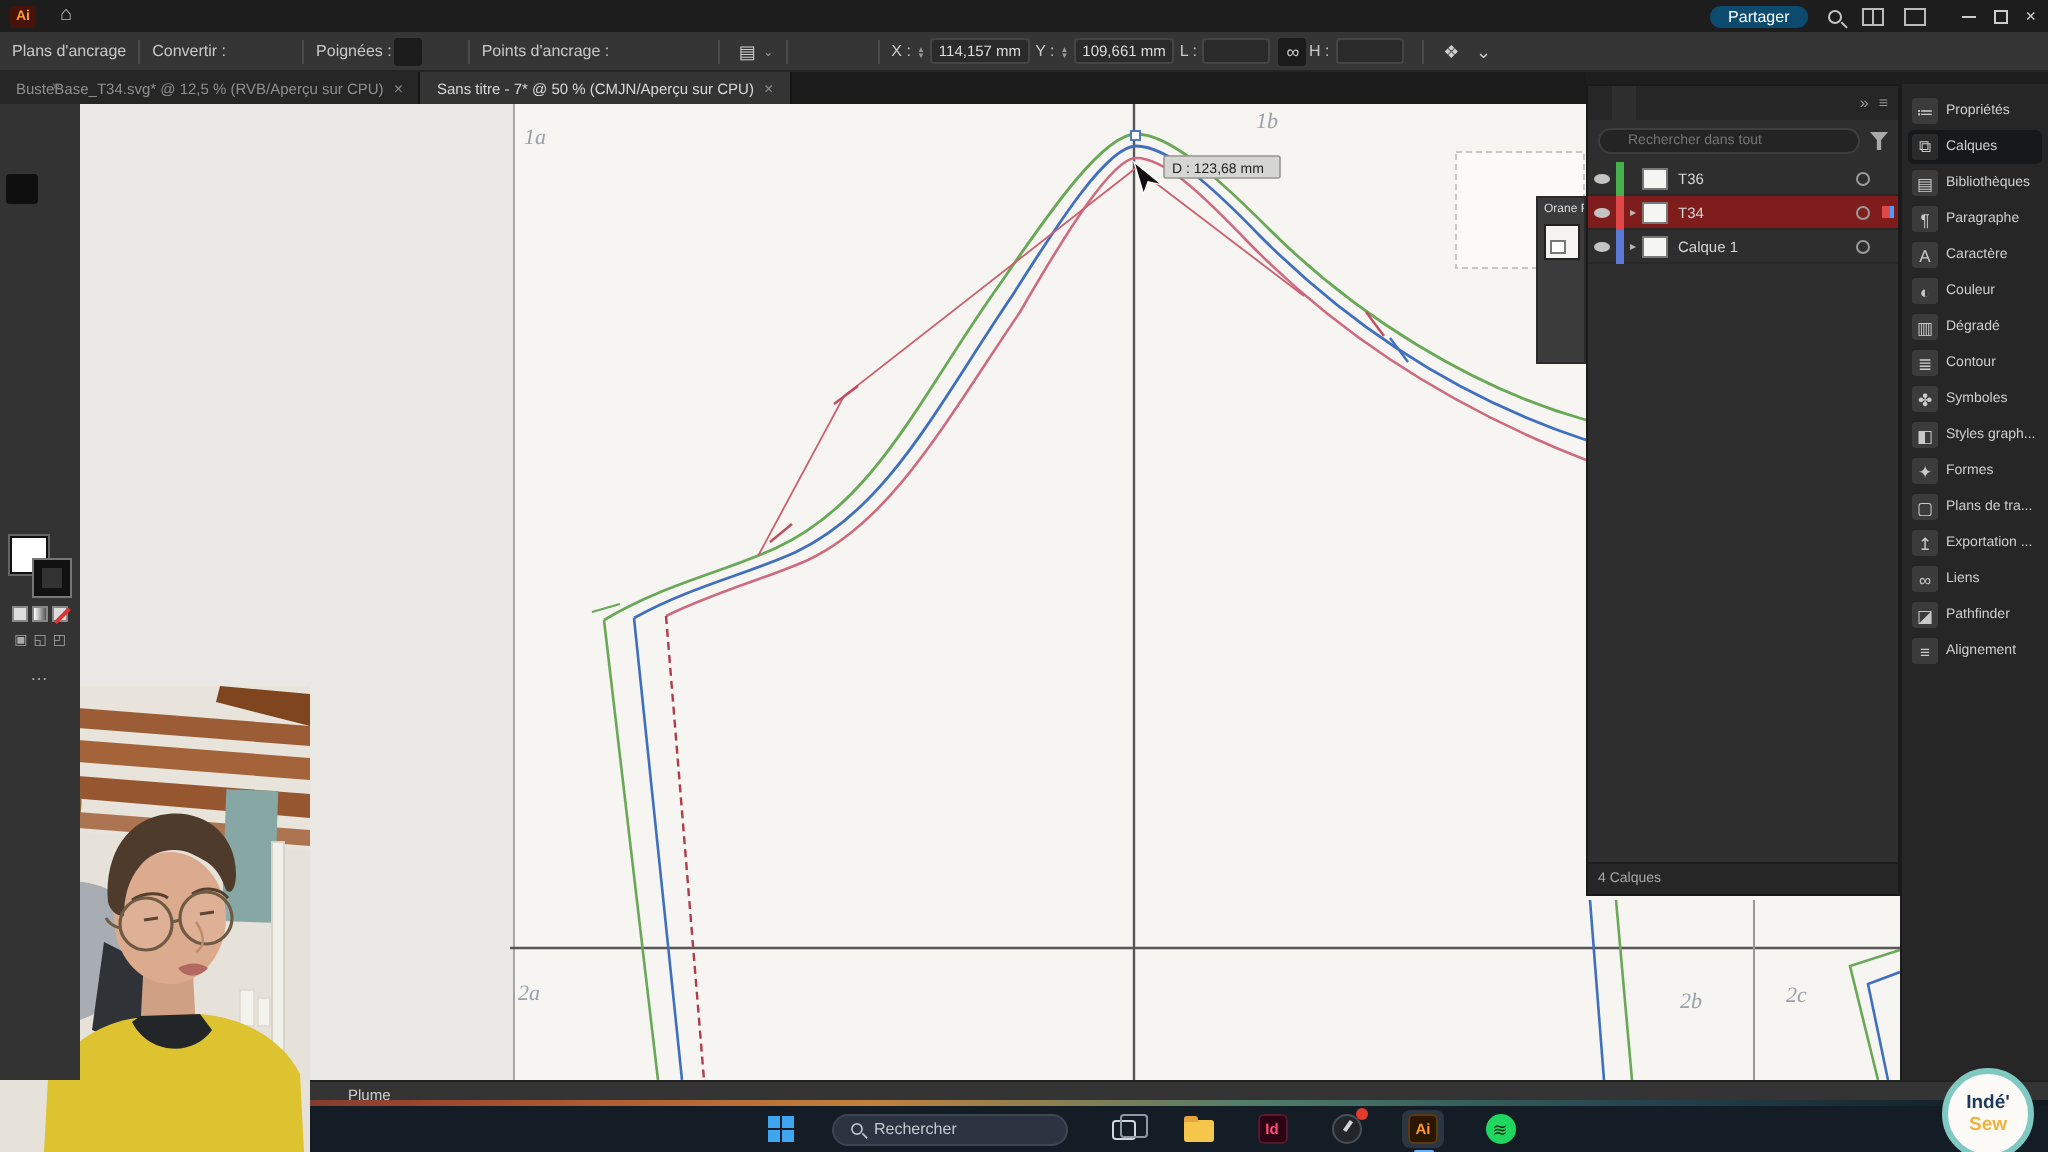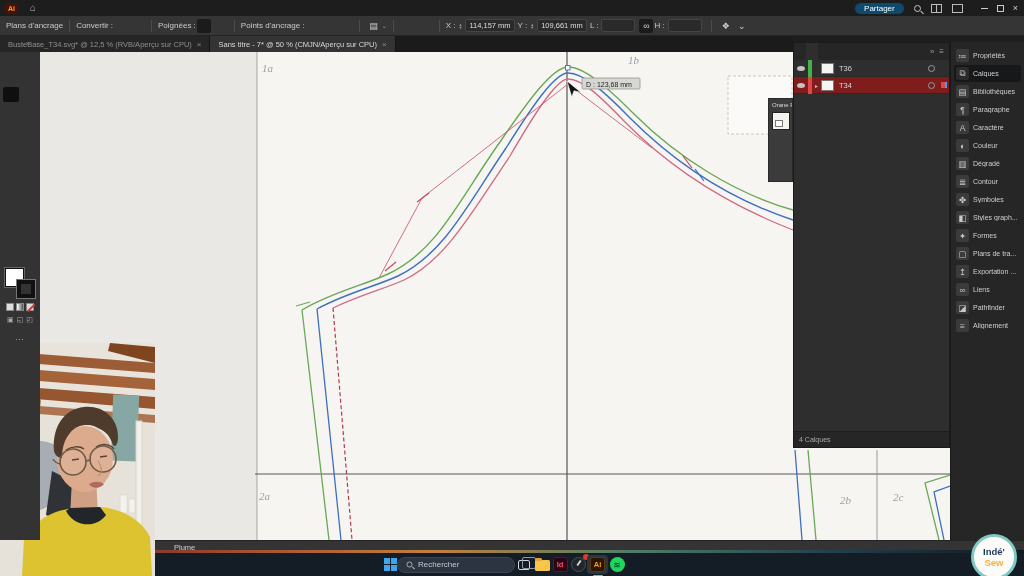--- a/index.html
+++ b/index.html
@@ -107,21 +107,21 @@
 
   
   #statusbar{left:40px;top:540px;width:984px;height:13px;background:#343434;border-top:1px solid #222;display:flex;align-items:center;font-size:7.5px;color:#bdbdbd;z-index:4;}
   #status-left{display:flex;gap:7px;margin-left:120px;font-size:7px;}
   #status-tool{color:#d0d0d0;}
   #status-right{display:flex;gap:8px;margin-left:130px;font-size:7px;}
   #desktop-strip{left:40px;top:550px;width:984px;height:3px;background:linear-gradient(90deg,#5a2330,#a34d2e,#c2803c,#4e7d6a,#23424e,#101820);z-index:4;}
 
   
   #taskbar{left:0;top:553px;width:1024px;height:23px;background:#141c26;display:flex;align-items:center;z-index:6;}
-  #task-icons{display:flex;align-items:center;gap:0;margin-left:384px;}
+  #task-icons{display:flex;align-items:center;gap:19px;margin-left:384px;}
   #start-btn{width:13px;height:13px;display:grid;grid-template-columns:6px 6px;grid-template-rows:6px 6px;gap:1px;}
   #start-btn span{background:#3ea6f0;}
   #task-search{display:flex;align-items:center;gap:5px;width:118px;height:16px;background:#2b3440;border:1px solid #3d4754;border-radius:8px;padding:0 8px;}
   #task-search .mag{border-color:#b9c0c8;transform:scale(.85);}
   #task-search span{font-size:8px;color:#c3c9d0;}
   .task-ic{width:18px;height:18px;display:flex;align-items:center;justify-content:center;position:relative;border-radius:3px;}
   #taskview-icon{width:12px;height:10px;border:1.3px solid #cfd6dd;border-radius:2px;position:relative;background:transparent;}
   #taskview-icon::before{content:"";position:absolute;left:3px;top:-4px;width:12px;height:10px;border:1.3px solid #8f99a4;border-radius:2px;}
   #folder-icon{width:15px;height:11px;background:#f6c64a;border-radius:1.5px;position:relative;margin-top:2px;}
   #folder-icon::before{content:"";position:absolute;left:0;top:-2px;width:7px;height:3px;background:#e8a33d;border-radius:1.5px 1.5px 0 0;}
@@ -362,40 +362,56 @@
 
     <span class="ptab"></span>
         <span class="ptab on"></span>
         <span class="ptab"></span>
       </span>
     <span id="panel-tabs-right">
       <span>»</span>
       <span>≡</span>
     </span>
   </div>
+  <div id="layer-search-row">
+    <span id="layer-search-wrap">
+      <span class="mag"></span>
+      <input id="layer-search" placeholder="Rechercher dans tout" style="">
+    </span>
+    <span id="filter-icon"></span>
+  </div>
   <div id="layer-rows">
 
       <div class="lrow">
         <span class="leye"></span>
         <span class="lbar" style="background: rgb(70, 176, 74);"></span>
         <span class="ldisc" style="visibility: hidden;"></span>
         <span class="lthumb"></span>
         <span class="lname">T36</span>
         <span class="ltarget"></span>
         <span class="lsel" style="visibility: hidden;"></span>
       </div>
       <div class="lrow on">
         <span class="leye"></span>
         <span class="lbar" style="background: rgb(224, 72, 72);"></span>
         <span class="ldisc"></span>
         <span class="lthumb"></span>
         <span class="lname">T34</span>
         <span class="ltarget"></span>
         <span class="lsel"></span>
       </div>
+      <div class="lrow">
+        <span class="leye"></span>
+        <span class="lbar" style="background: rgb(90, 121, 214);"></span>
+        <span class="ldisc"></span>
+        <span class="lthumb"></span>
+        <span class="lname">Calque 1</span>
+        <span class="ltarget"></span>
+        <span class="lsel" style="visibility: hidden;"></span>
+      </div>
     </div>
   <div id="layers-empty"></div>
   <div id="layers-footer">
     <span>4 Calques</span>
     <span id="footer-icons">
 
     <span></span>
         <span></span>
         <span></span>
         <span></span>

